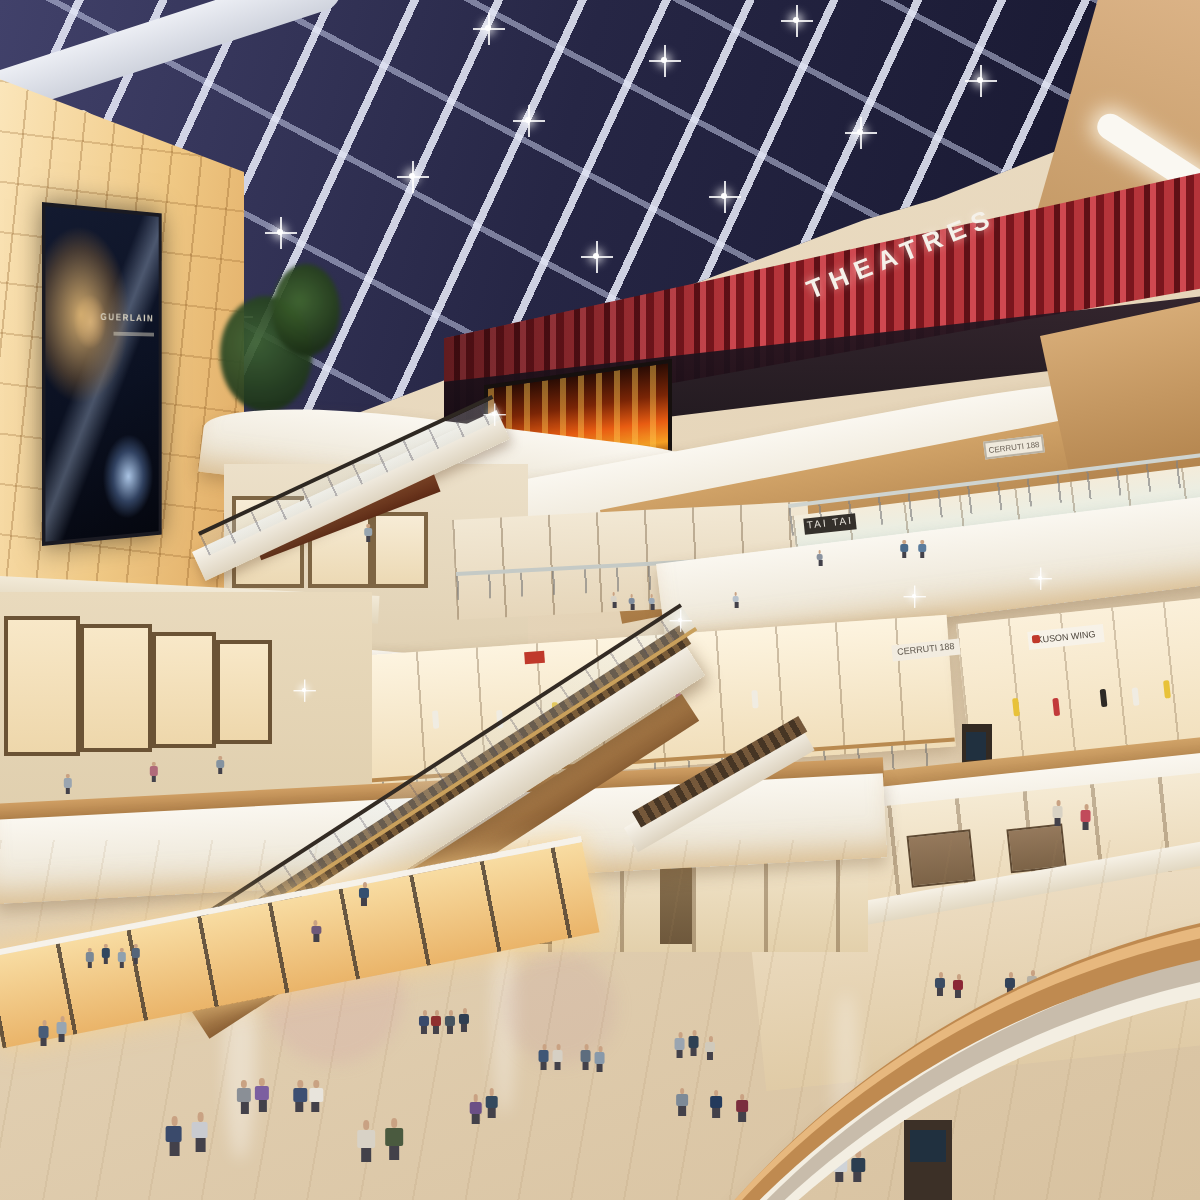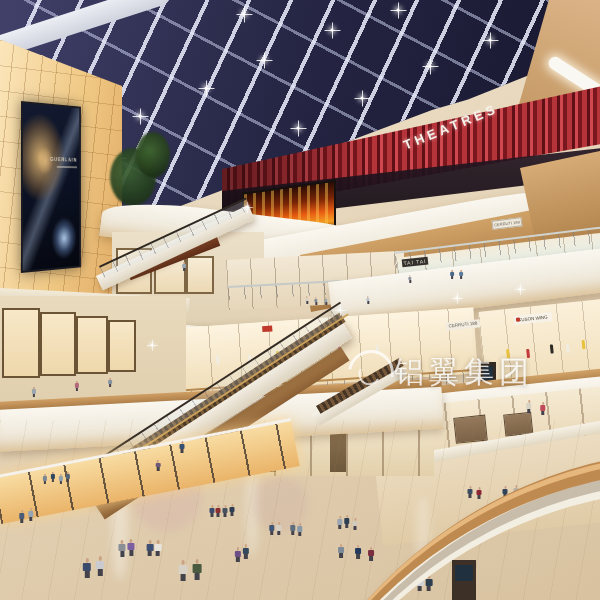--- a/index.html
+++ b/index.html
@@ -628,18 +628,14 @@
         <i class="pl"></i>
       </div>
     </div>
 
   <div class="arc" id="bigarc"></div>
   <div class="arc" id="handrail-shadow"></div>
   <div class="arc" id="handrail"></div>
   <div class="arc" id="handrail-hi"></div>
   <div class="abs" id="kiosk"></div>
 
-  <div class="abs" id="watermark">
-    <div id="wm-swirl"></div>
-    <div id="wm-text">铝翼集团</div>
-  </div>
 
 </div>
 
 </body></html>

